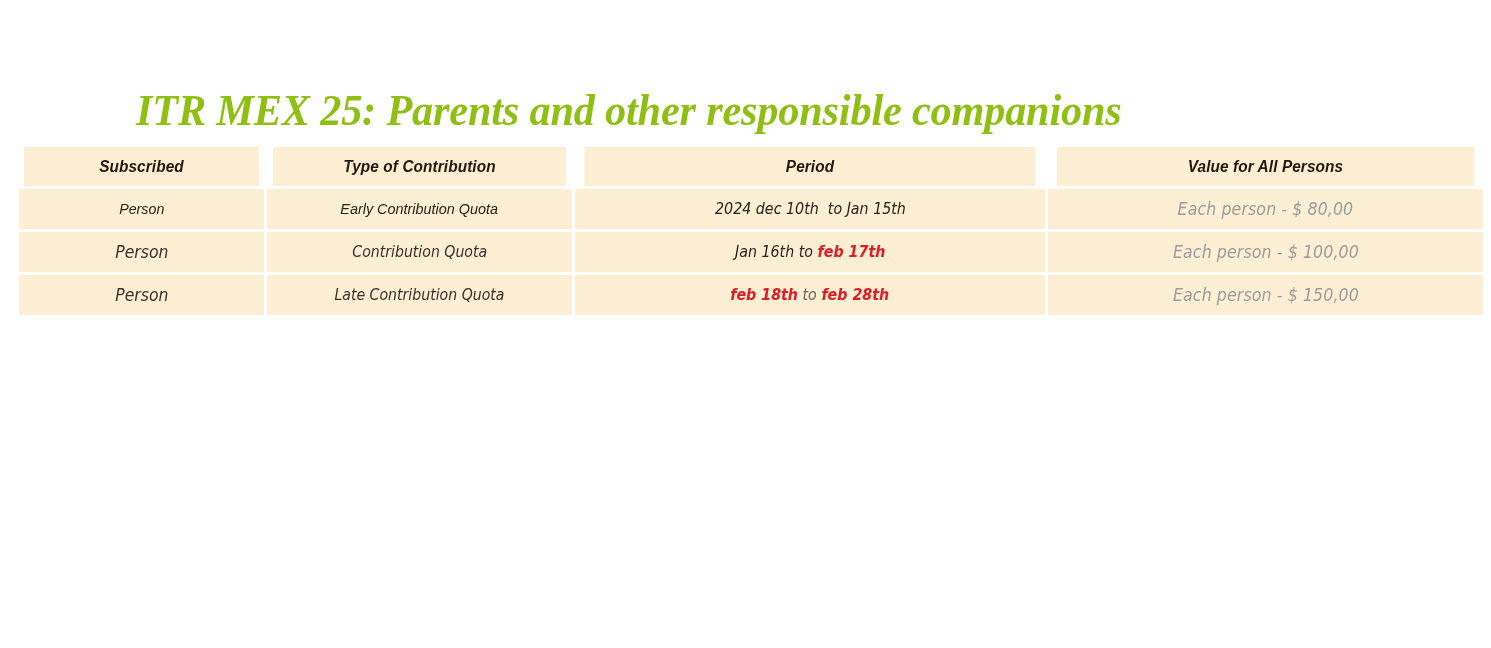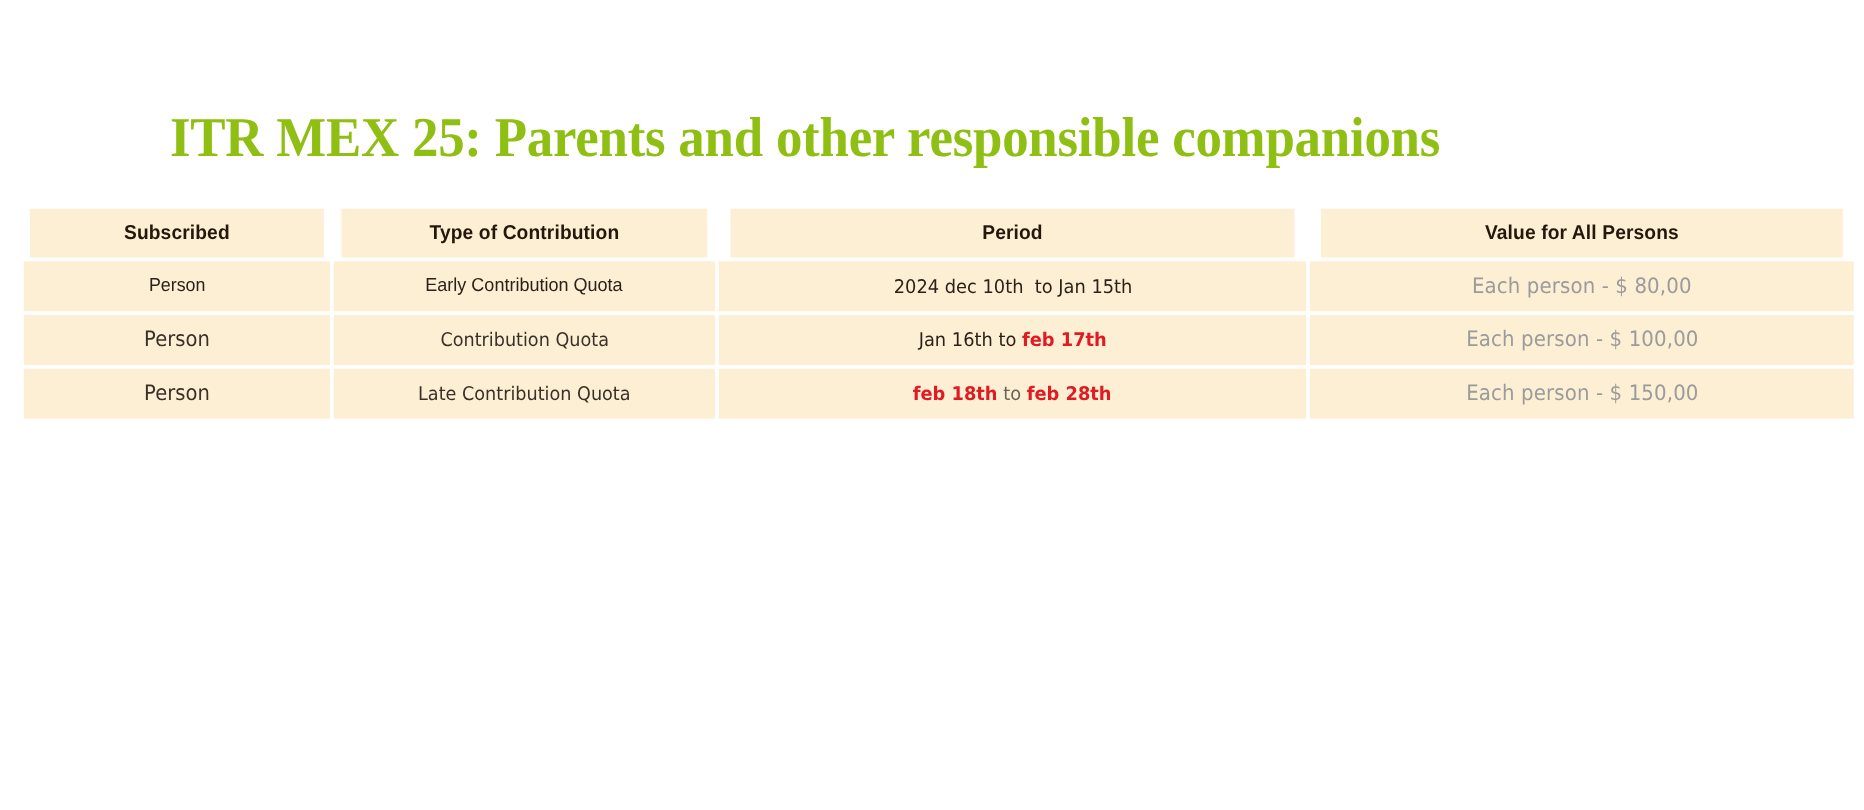--- a/index.html
+++ b/index.html
@@ -13,20 +13,21 @@
     overflow: hidden;
     font-family: "Liberation Sans", sans-serif;
     -webkit-font-smoothing: antialiased;
   }
 
   .page {
     position: relative;
     width: 1379px;
     height: 648px;
     background: #ffffff;
+    font-style: italic;
   }
 
   
   .title {
     position: absolute;
     left: 136px;
     top: 52px;
     width: 1220px;
     font-family: "Liberation Serif", "DejaVu Serif", serif;
     font-weight: bold;
@@ -36,21 +37,21 @@
     color: #8fbf13;
     white-space: nowrap;
     transform: scaleX(0.94);
     transform-origin: left center;
   }
 
   
   .table {
     position: absolute;
     left: 16px;
-    top: 164px;
+    top: 144px;
     width: 1464px;
     border-collapse: separate;
     border-spacing: 3px 3px;
     table-layout: fixed;
   }
 
   .table td, .table th {
     background: #fdefd4;
     padding: 0;
     margin: 0;

